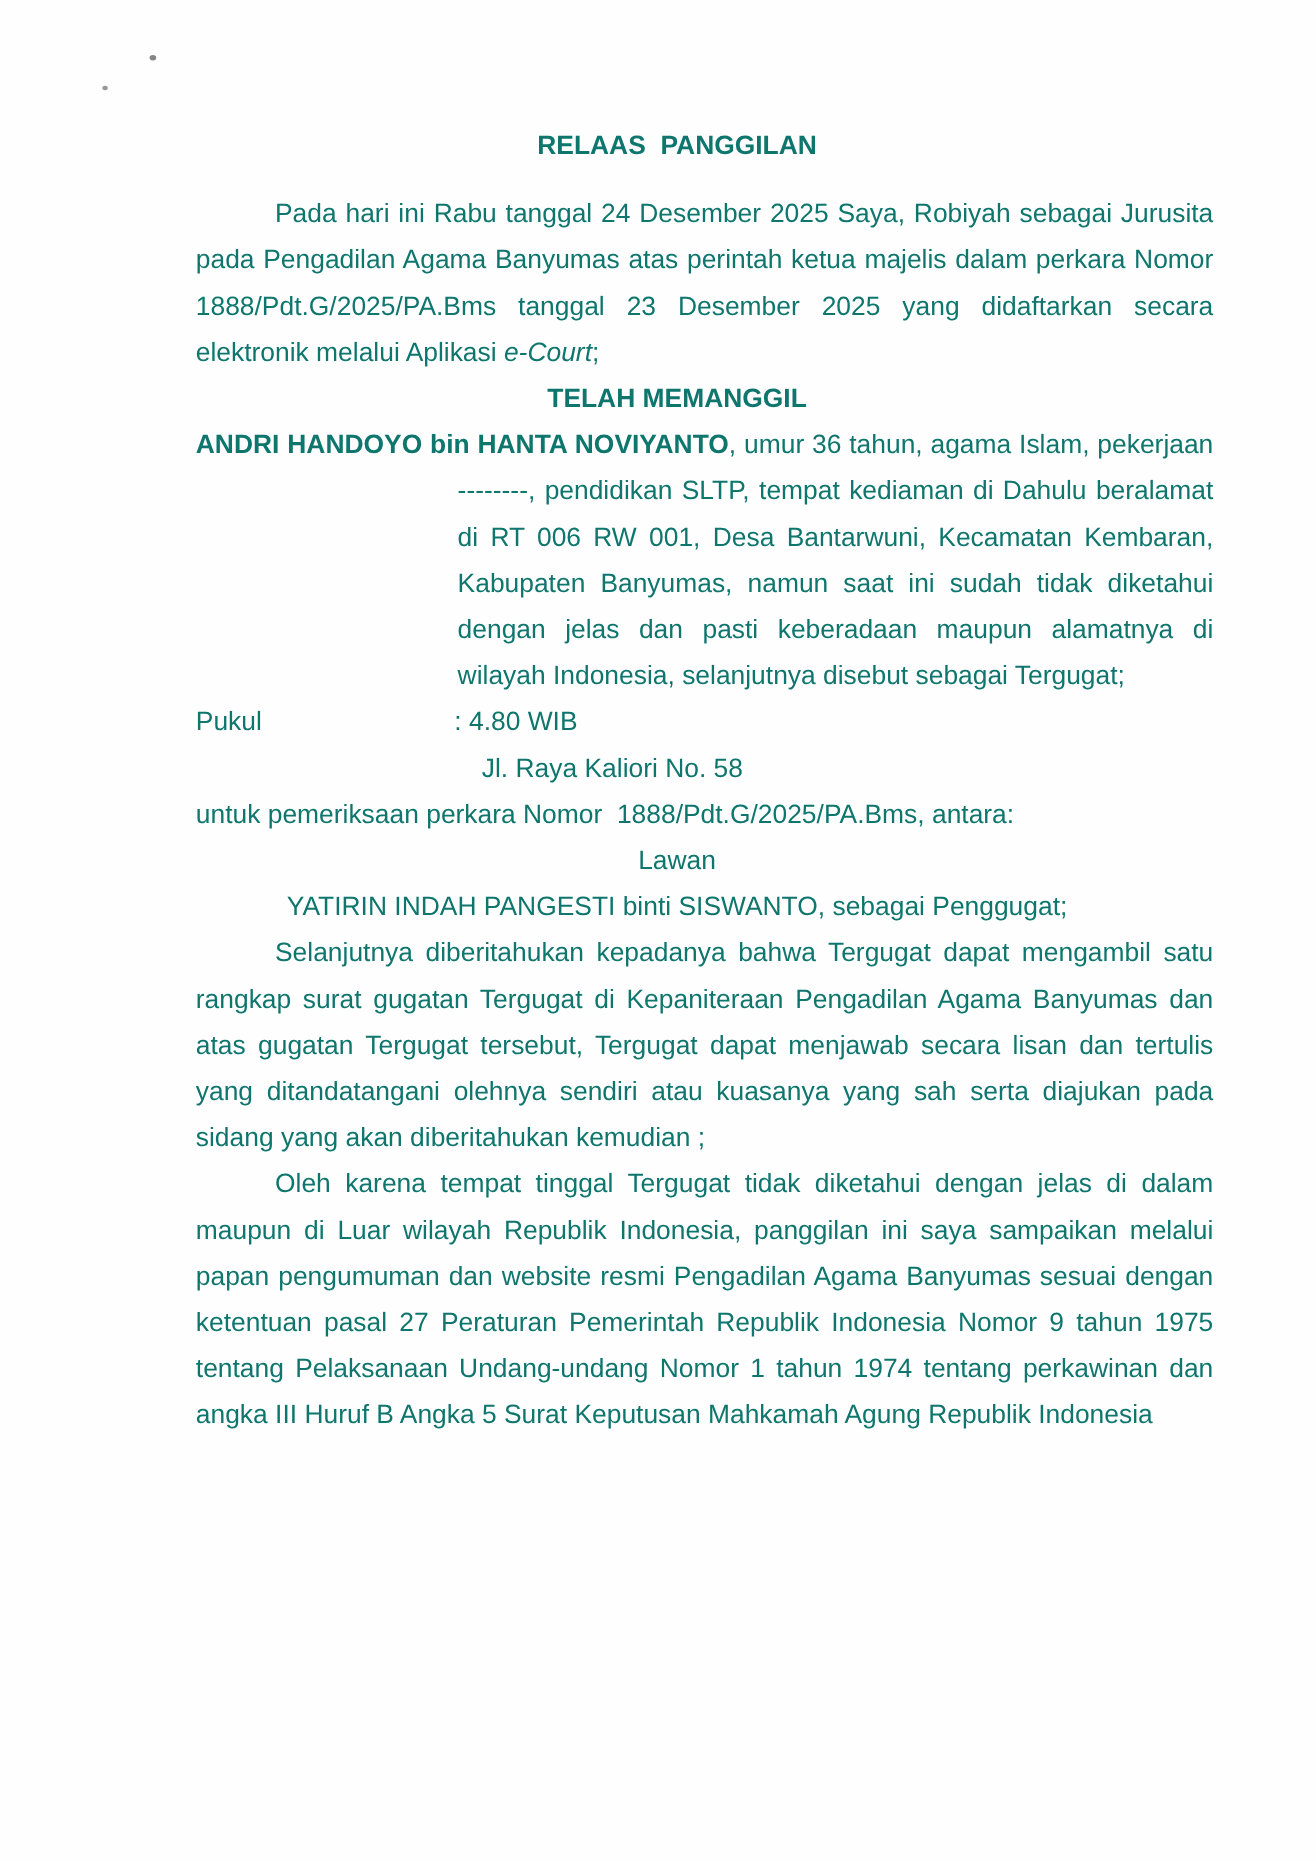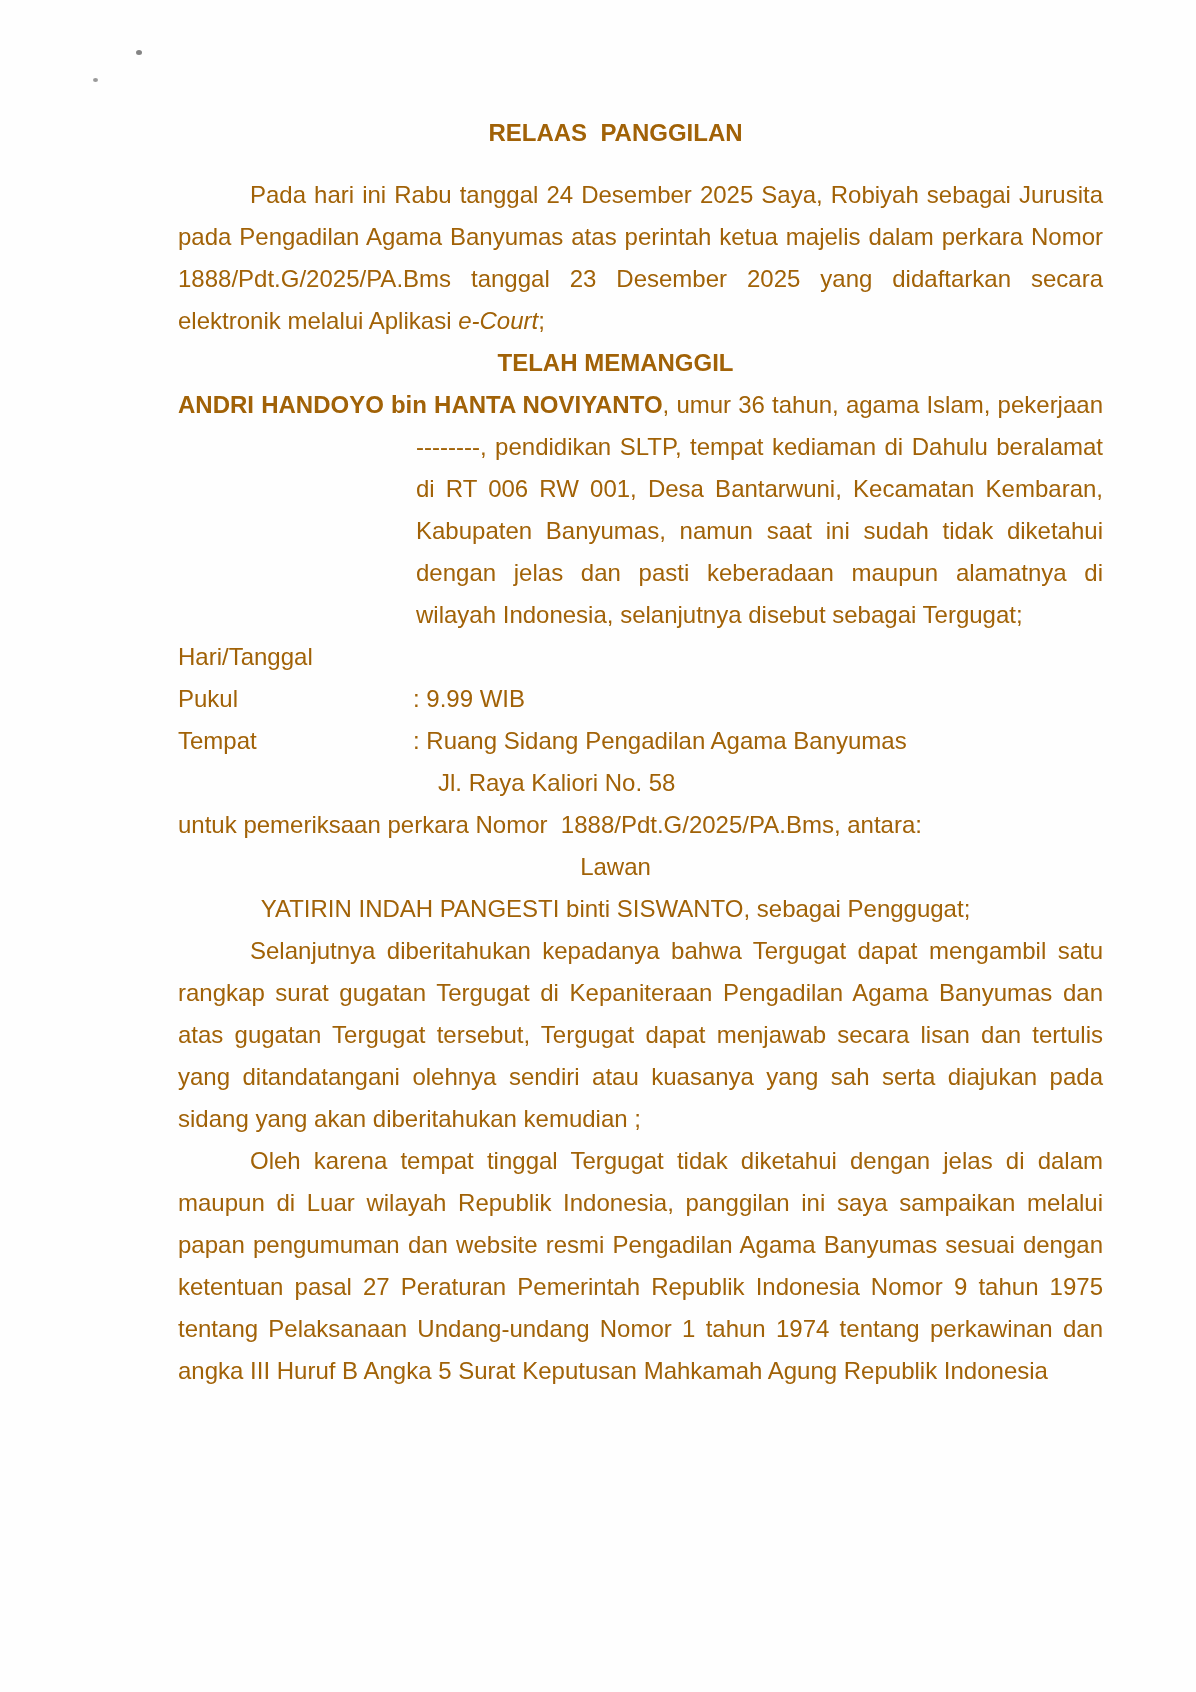--- a/index.html
+++ b/index.html
@@ -8,21 +8,21 @@
     background: #ffffff;
   }
   .page {
     position: relative;
     width: 1196px;
     height: 1692px;
     background: #fefefe;
     font-family: "Liberation Sans", sans-serif;
     font-size: 24px;
     line-height: 42px;
-    color: #a16207;
+    color: #0f766e;
     overflow: hidden;
   }
   .content {
     position: absolute;
     left: 178px;
     top: 112px;
     width: 925px;
   }
   .para {
     margin: 0;
@@ -82,32 +82,27 @@
 
 
     <p class="para indent-first opening-gap"><span>Pada hari ini Rabu tanggal 24 Desember 2025 Saya, Robiyah sebagai Jurusita pada Pengadilan Agama Banyumas atas perintah ketua majelis dalam perkara Nomor 1888/Pdt.G/2025/PA.Bms tanggal 23 Desember 2025 yang didaftarkan secara elektronik melalui Aplikasi </span><span class="italic">e-Court</span><span>;</span></p>
 
     <p class="center-block bold">TELAH MEMANGGIL</p>
 
     <p class="para hanging"><span class="bold">ANDRI HANDOYO bin HANTA NOVIYANTO</span><span>, umur 36 tahun, agama Islam, pekerjaan --------, pendidikan SLTP, tempat kediaman di Dahulu beralamat di RT 006 RW 001, Desa Bantarwuni, Kecamatan Kembaran, Kabupaten Banyumas, namun saat ini sudah tidak diketahui dengan jelas dan pasti keberadaan maupun alamatnya di wilayah Indonesia, selanjutnya disebut sebagai Tergugat;</span></p>
 
 
     <div class="detail-row">
-      <span class="detail-label">Hari/Tanggal</span>
     </div>
 
     <div class="detail-row">
       <span class="detail-label">Pukul</span>
-      <span class="detail-value">: 9.99 WIB</span>
+      <span class="detail-value">: 4.80 WIB</span>
     </div>
 
-    <div class="detail-row">
-      <span class="detail-label">Tempat</span>
-      <span class="detail-value">: Ruang Sidang Pengadilan Agama Banyumas</span>
-    </div>
 
     <p class="address-line2">Jl. Raya Kaliori No. 58</p>
 
     <p class="para">untuk pemeriksaan perkara Nomor&nbsp; 1888/Pdt.G/2025/PA.Bms, antara:</p>
 
     <p class="center-block">Lawan</p>
 
     <p class="center-block">YATIRIN INDAH PANGESTI binti SISWANTO, sebagai Penggugat;</p>
 
 

